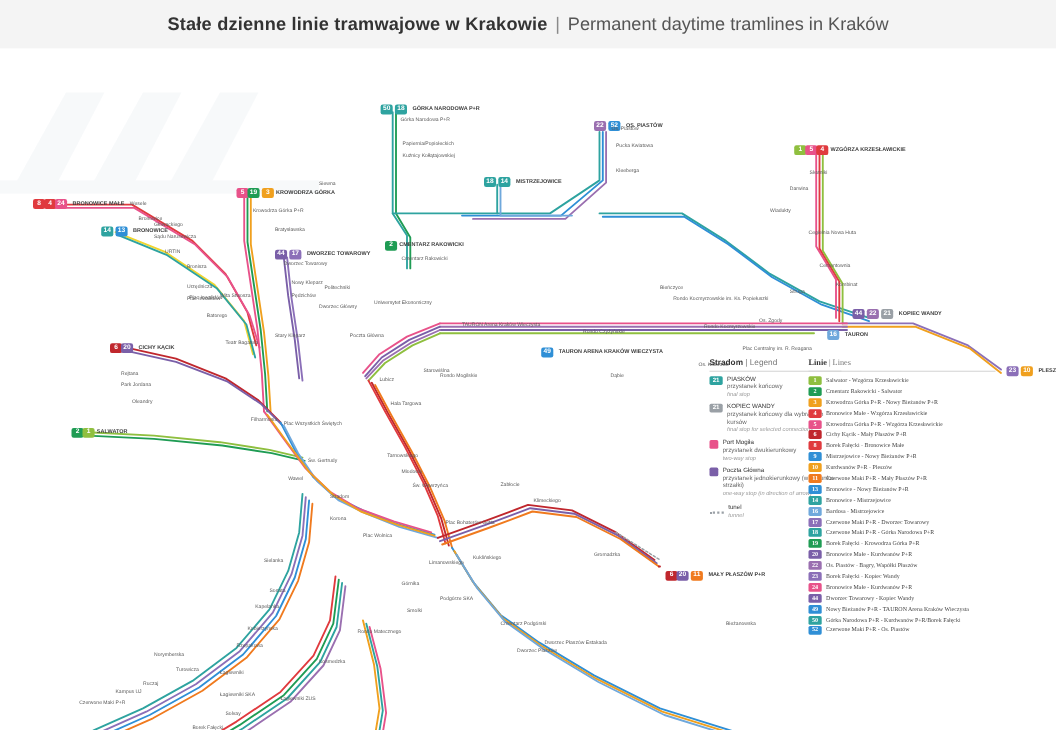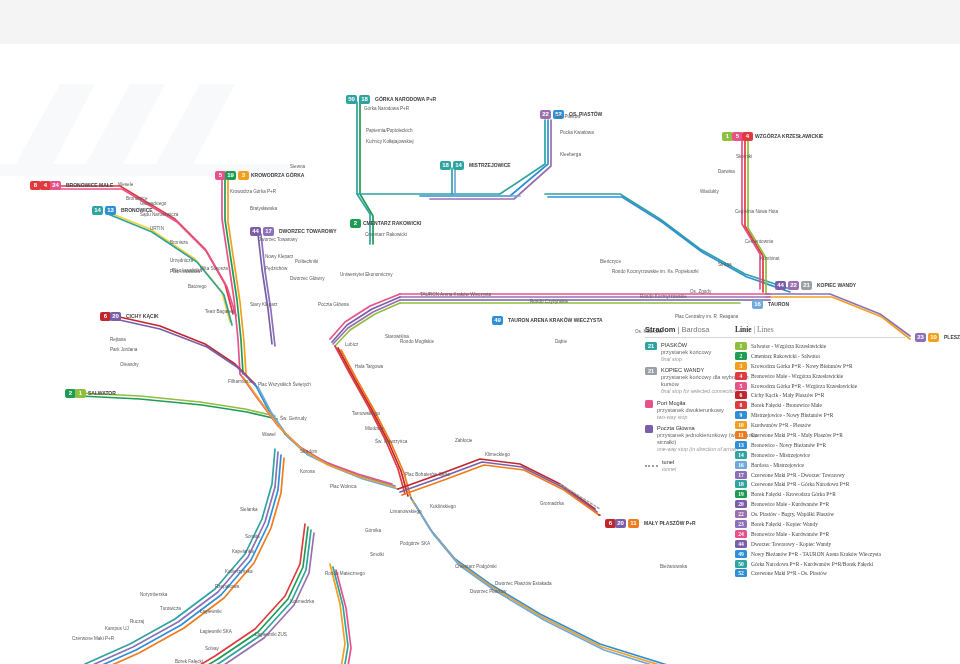--- a/index.html
+++ b/index.html
@@ -83,20 +83,25 @@
   .wm{
     position:absolute;left:30px;top:330px;width:300px;height:160px;
     opacity:.35;
   }
 </style>
 </head>
 <body>
 
 <div id="root">
 
+  <div class="header">
+    <span class="t-pl">Stałe dzienne linie tramwajowe w Krakowie</span>
+    <span class="sep">|</span>
+    <span class="t-en">Permanent daytime tramlines in Kraków</span>
+  </div>
 
   <div class="map">
 
     <svg class="wm" width="300" height="160">
       <path d="M10,130 L60,40 L95,40 L48,130 Z" fill="#e9eef2"></path>
       <path d="M80,130 L130,40 L165,40 L118,130 Z" fill="#e9eef2"></path>
       <path d="M150,130 L200,40 L235,40 L188,130 Z" fill="#e9eef2"></path>
       <rect x="0" y="120" width="290" height="12" fill="#e9eef2"></rect>
     </svg>
 
@@ -335,21 +340,21 @@
         <div class="mlabel" style="left: 530px; top: 255px;">Rondo Czyżyńskie</div>
         <div class="mlabel" style="left: 172px; top: 224px;">Plac Inwalidów</div>
         <div class="mlabel" style="left: 365px; top: 188px;">Cmentarz Rakowicki</div>
         <div class="mlabel" style="left: 258px; top: 193px;">Dworzec Towarowy</div>
         <div class="mlabel" style="left: 200px; top: 222px;">Wita Stwosza</div>
       </div>
 
     <div class="legend-box">
       <div class="panel-title">
         <span>Stradom</span>
-        <span class="en">| Bardosa</span>
+        <span class="en">| Legend</span>
       </div>
       <div class="panel-rule"></div>
       <div id="legend-items">
           <div class="leg-row">
             <span class="bul"><span class="badge" style="background: rgb(46, 163, 160);">21</span></span>
             <span class="leg-txt">
               <span class="pl">PIASKÓW</span>
               <span class="pl" style="color: rgb(102, 102, 102);">przystanek końcowy</span>
               <span class="en">final stop</span>
             </span>

